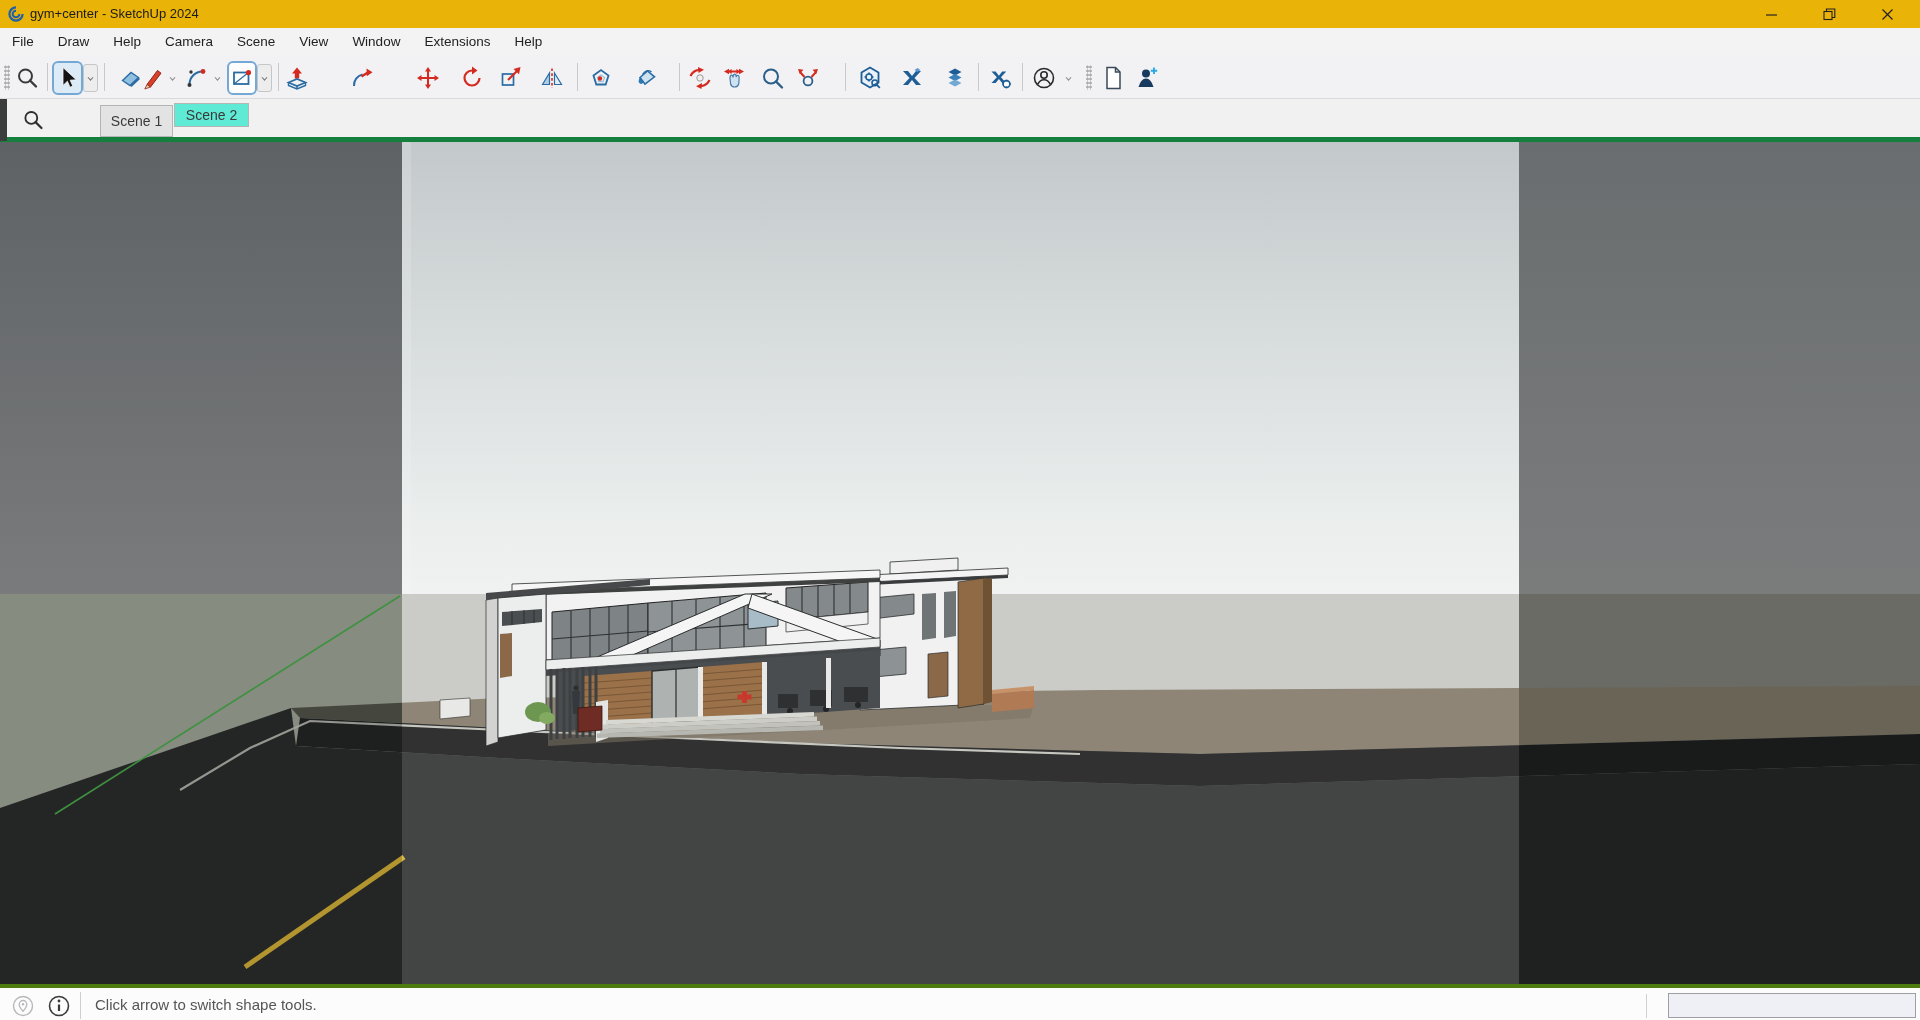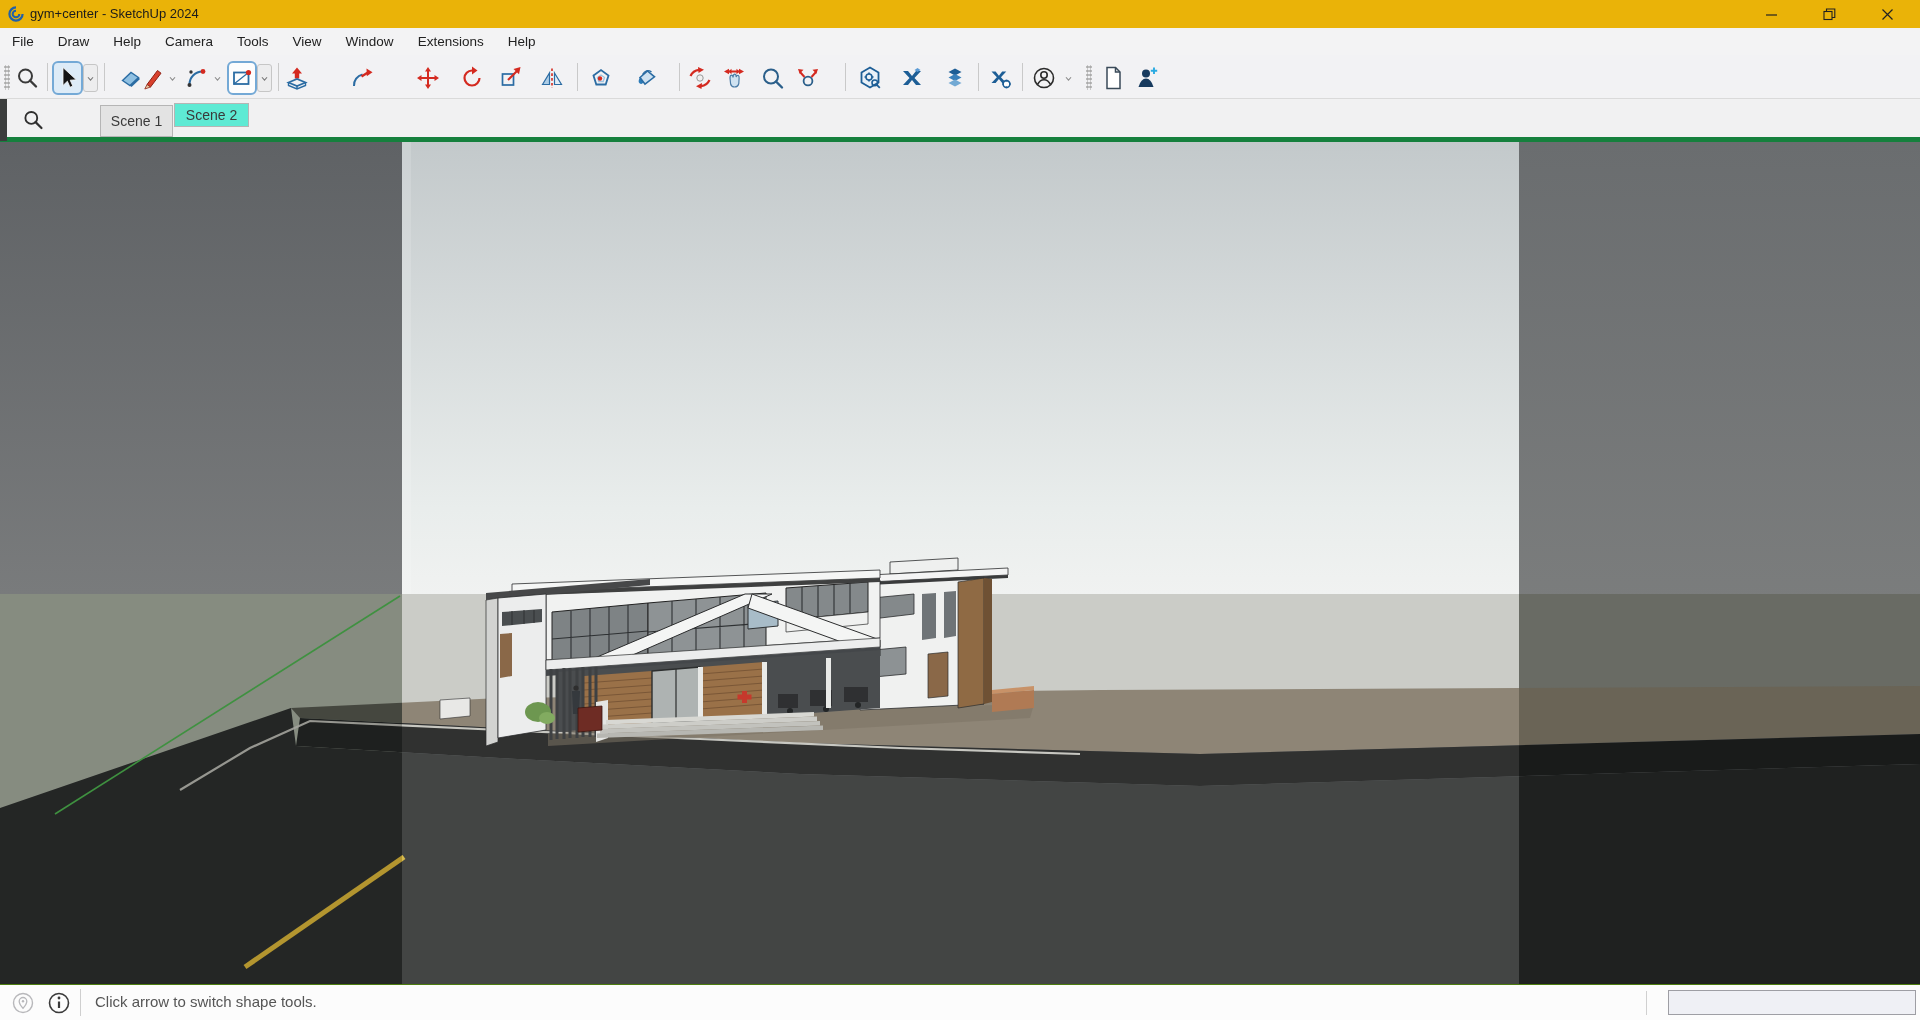--- a/index.html
+++ b/index.html
@@ -26,21 +26,21 @@
   
   #tabrow{left:0;top:99px;width:1920px;height:43px;background:#f1f1f2;border-bottom:5px solid #15803d;box-sizing:border-box;}
   #tabrow-edge{left:0;top:0;width:7px;height:42px;background:#3b3d3d;}
   #tab-search{left:22px;top:10px;width:22px;height:22px;}
   .scene-tab{position:absolute;top:6px;height:32px;border:1px solid #b5b5b5;box-sizing:border-box;display:flex;align-items:center;justify-content:center;font-size:14px;color:#3a3a3a;}
   .scene-tab.inactive{background:#e3e3e3;}
   .scene-tab.active{background:#5eead4;top:4px;height:24px;}
   
   #viewport{left:0;top:142px;width:1920px;height:842px;background:#6a6d6f;}
   
-  #statusbar{left:0;top:984px;width:1920px;height:36px;background:#fcfcfc;border-top:1px solid #4d7c0f;box-sizing:border-box;}
+  #statusbar{left:0;top:984px;width:1920px;height:36px;background:#fcfcfc;border-top:4px solid #4d7c0f;box-sizing:border-box;}
   .sbi{position:absolute;top:5px;width:26px;height:26px;}
   #status-divider{left:80px;top:4px;width:1px;height:27px;background:#cfcfcf;position:absolute;}
   #status-text{left:95px;top:8px;font-size:15px;color:#555;position:absolute;}
   #meas-divider{left:1646px;top:6px;width:1px;height:24px;background:#d0d0d0;position:absolute;}
   #measurements{left:1668px;top:5px;width:248px;height:25px;position:absolute;border:1px solid #9e9ea4;background:#eff0f5;box-sizing:border-box;font-size:13px;color:#333;padding:0 6px;}
 </style>
 </head>
 <body>
 
 <div id="titlebar" class="abs">
@@ -65,21 +65,21 @@
         <path d="M1.5,1.5 L11.5,11.5 M11.5,1.5 L1.5,11.5" stroke="#222" stroke-width="1.2"></path>
       </svg>
   </div>
 </div>
 
 <div id="menubar" class="abs">
   <span class="menu-item">File</span>
   <span class="menu-item">Draw</span>
   <span class="menu-item">Help</span>
   <span class="menu-item">Camera</span>
-  <span class="menu-item">Tools</span>
+  <span class="menu-item">Scene</span>
   <span class="menu-item">View</span>
   <span class="menu-item">Window</span>
   <span class="menu-item">Extensions</span>
   <span class="menu-item">Help</span>
 </div>
 
 <div id="toolbar" class="abs">
   <i class="tgrip" style="left:4px"></i>
 
   <span class="tbi" style="left:13px">

